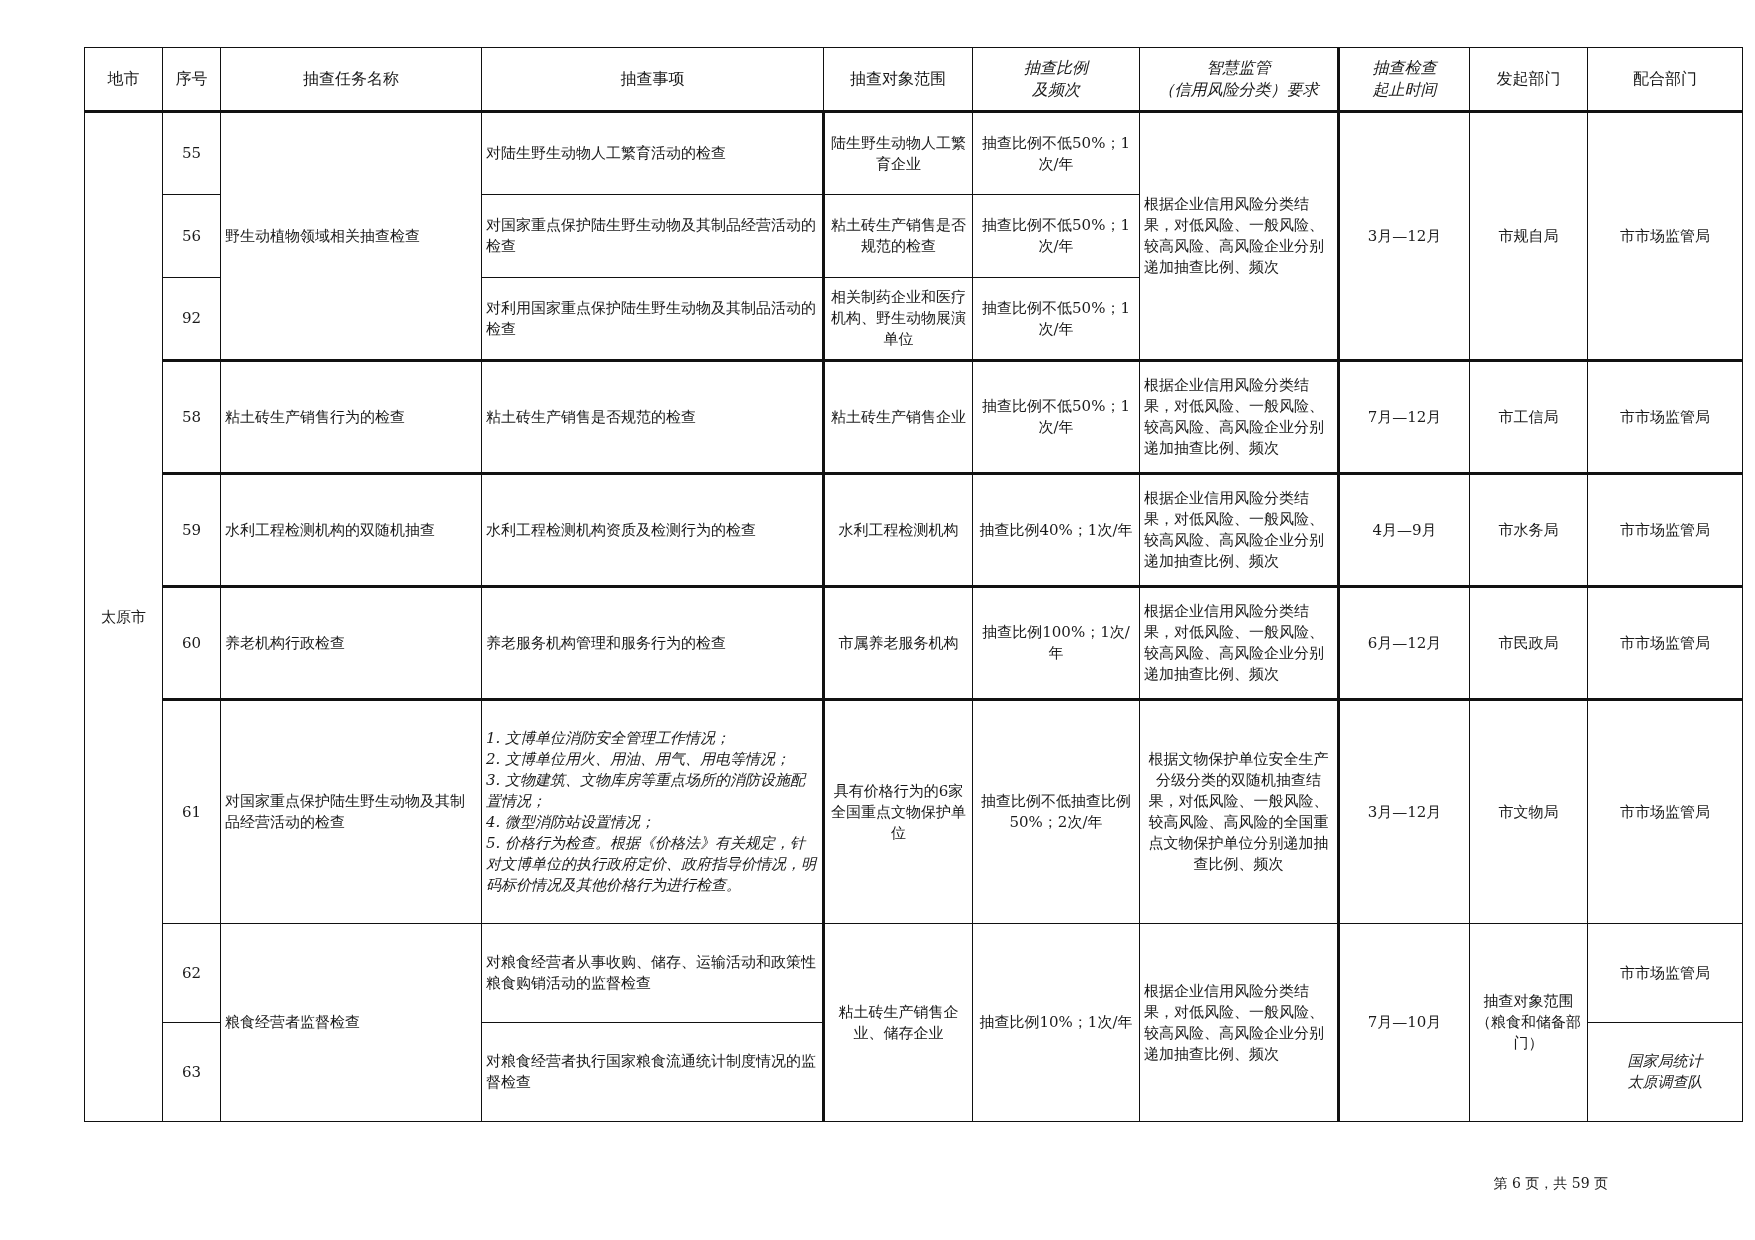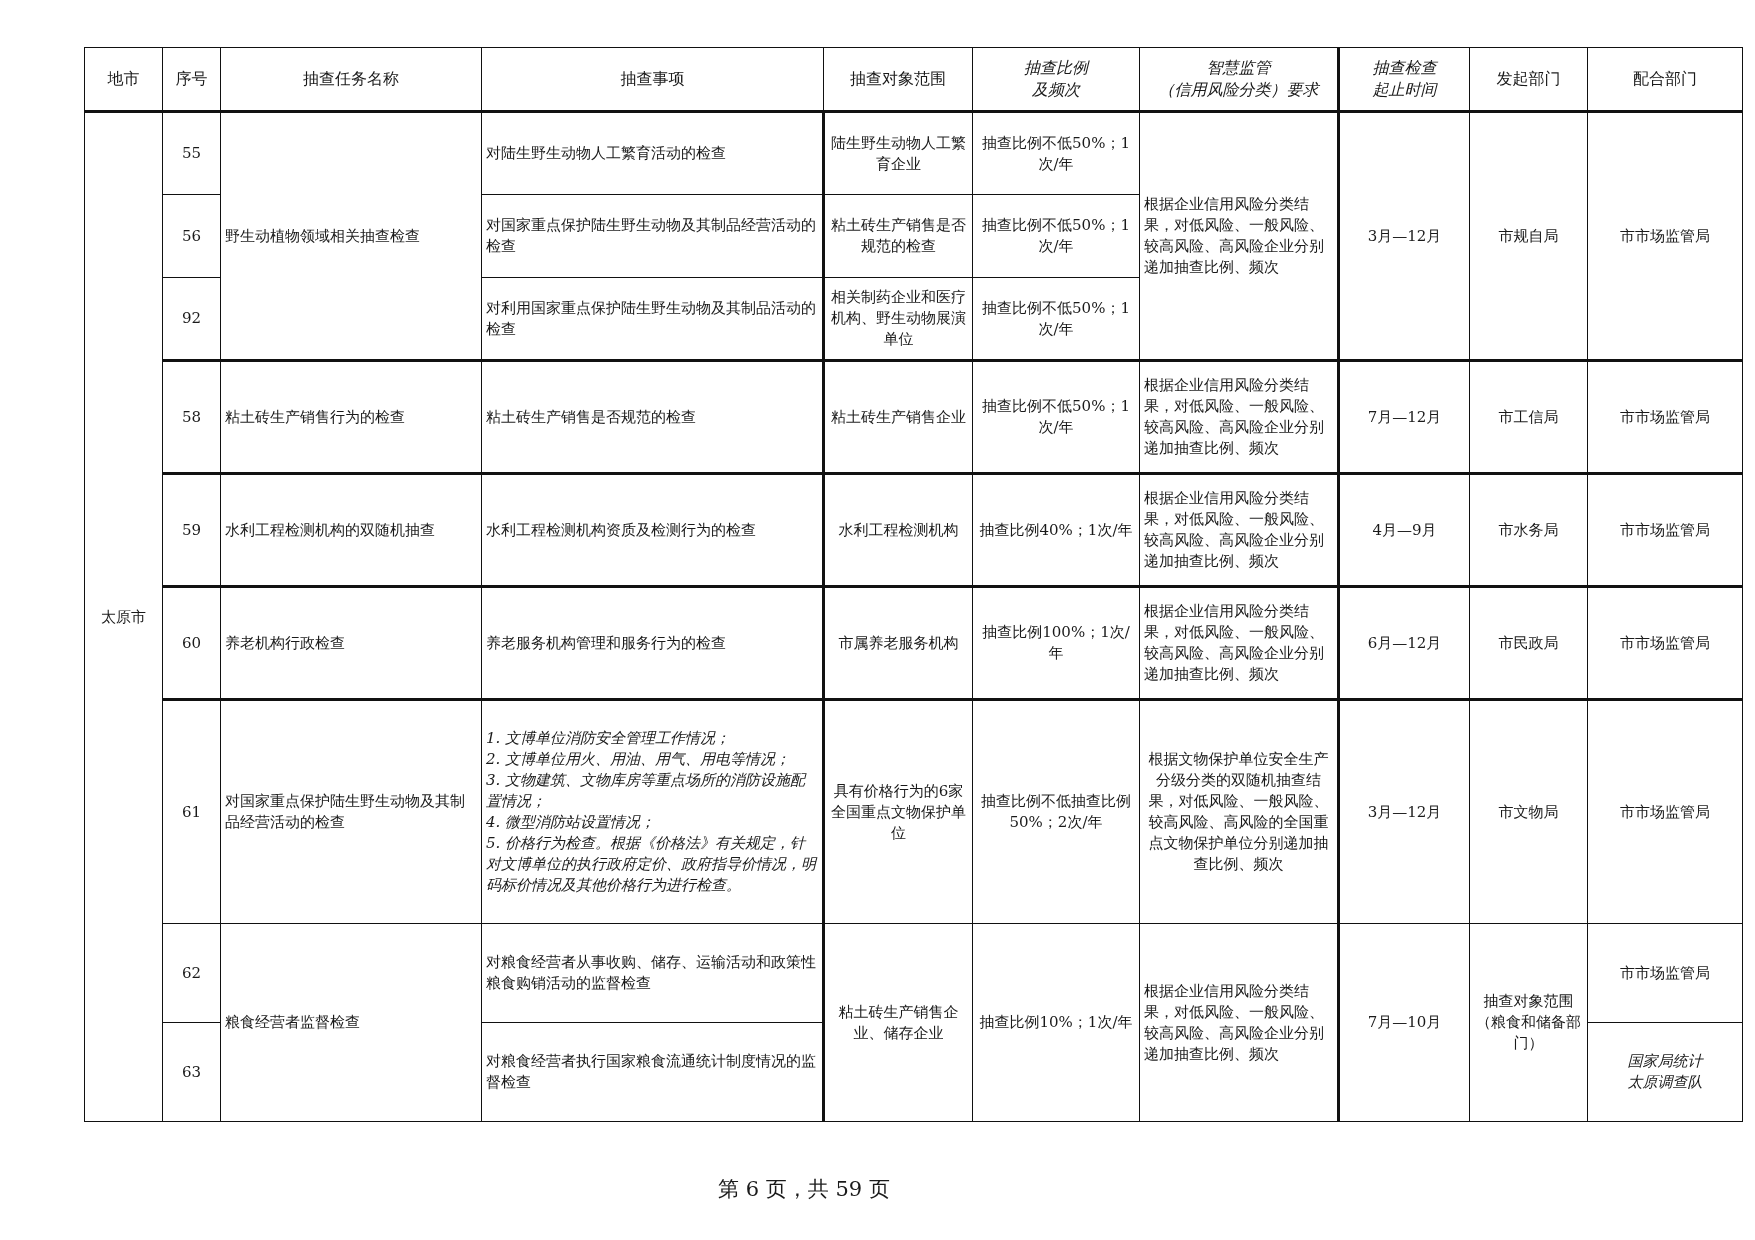--- a/index.html
+++ b/index.html
@@ -22,21 +22,21 @@
     text-align: center; height: 58px;
   }
   #doc-table thead tr { border-bottom: 3px solid #111; }
   .c { text-align: center; }
   .l { text-align: left; }
   .thick-b { border-bottom: 3px solid #111 !important; }
   .thick-l { border-left: 3px solid #111 !important; text-align: center; }
   .multi { white-space: pre-line; font-style: italic; }
   #page-footer {
     position: absolute; left: 0; width: 1608px; top: 1175px;
-    text-align: center; font-size: 21px;
+    text-align: right; font-size: 14px;
   }
 </style>
 </head>
 <body>
 
 <table id="doc-table">
   <colgroup>
     <col style="width:78px">
     <col style="width:58px">
     <col style="width:261px">

